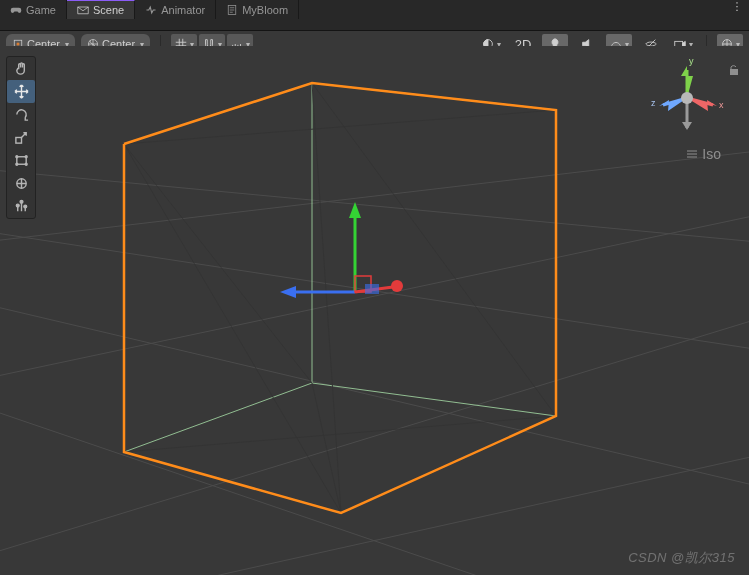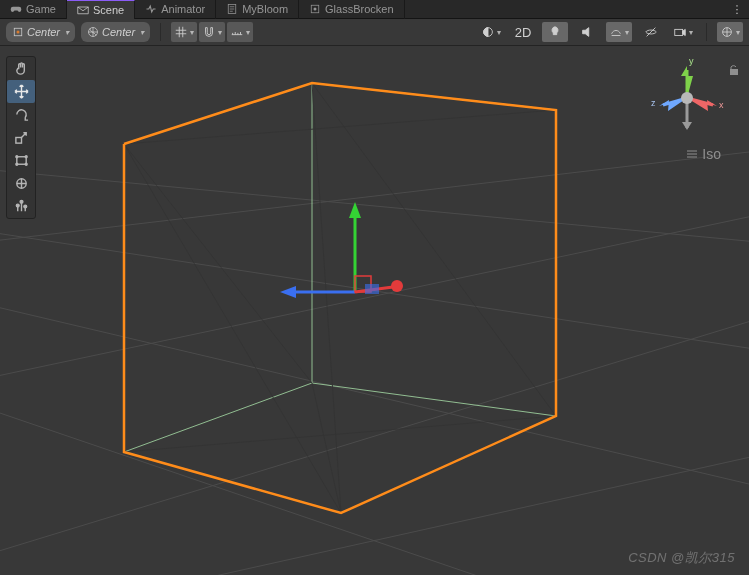--- a/index.html
+++ b/index.html
@@ -6,24 +6,23 @@
 body {
   width: 749px; height: 575px;
   background: #383838;
   font-family: "Segoe UI", Arial, sans-serif;
   font-size: 11px;
   color: #c4c4c4;
   overflow: hidden;
   position: relative;
 }
 .tab-bar {
-  height: 19px;
+  height: 31px;
   background: #282828;
   display: flex;
-  align-items: center;
   border-bottom: 1px solid #141414;
 }
 .tab {
   padding: 0 10px;
   height: 19px;
   display: flex;
   align-items: center;
   gap: 4px;
   color: #969696;
   border-right: 1px solid #191919;
@@ -51,21 +50,20 @@
   height: 20px;
   background: #585858;
   border-radius: 6px;
   display: inline-flex;
   align-items: center;
   padding: 0 6px;
   color: #cfcfcf;
   font-size: 11px;
   gap: 3px;
   cursor: pointer;
-  font-style: italic;
 }
 .btn svg { width: 12px; height: 12px; fill: currentColor; }
 .iconbtn {
   width: 26px; height: 20px;
   background: #585858;
   border-radius: 2px;
   display: inline-flex;
   align-items: center;
   justify-content: center;
   color: #cfcfcf;
@@ -155,27 +153,20 @@
         <path d="M2 8h3l2-4 2 8 2-4h3" fill="none" stroke="currentColor" stroke-width="1.5"></path>
       </svg>
     <span>Animator</span>
   </div>
   <div class="tab">
     <svg viewBox="0 0 16 16">
         <rect x="3" y="2" width="10" height="12" fill="none" stroke="currentColor"></rect>
         <path d="M5 5h6M5 8h6M5 11h4" stroke="currentColor"></path>
       </svg>
     <span>MyBloom</span>
-  </div>
-  <div class="tab">
-    <svg viewBox="0 0 16 16">
-        <rect x="3" y="3" width="10" height="10" fill="none" stroke="currentColor"></rect>
-        <circle cx="8" cy="8" r="2" fill="currentColor"></circle>
-      </svg>
-    <span>GlassBrocken</span>
   </div>
   <div class="tab-spacer"></div>
   <div class="tab-menu">⋮</div>
 </div>
 
 <div class="toolbar">
   <div class="btn dd">
     <svg viewBox="0 0 16 16">
         <rect x="3" y="3" width="10" height="10" fill="none" stroke="#cfcfcf"></rect>
         <circle cx="8" cy="8" r="2" fill="#d97b2f"></circle>

